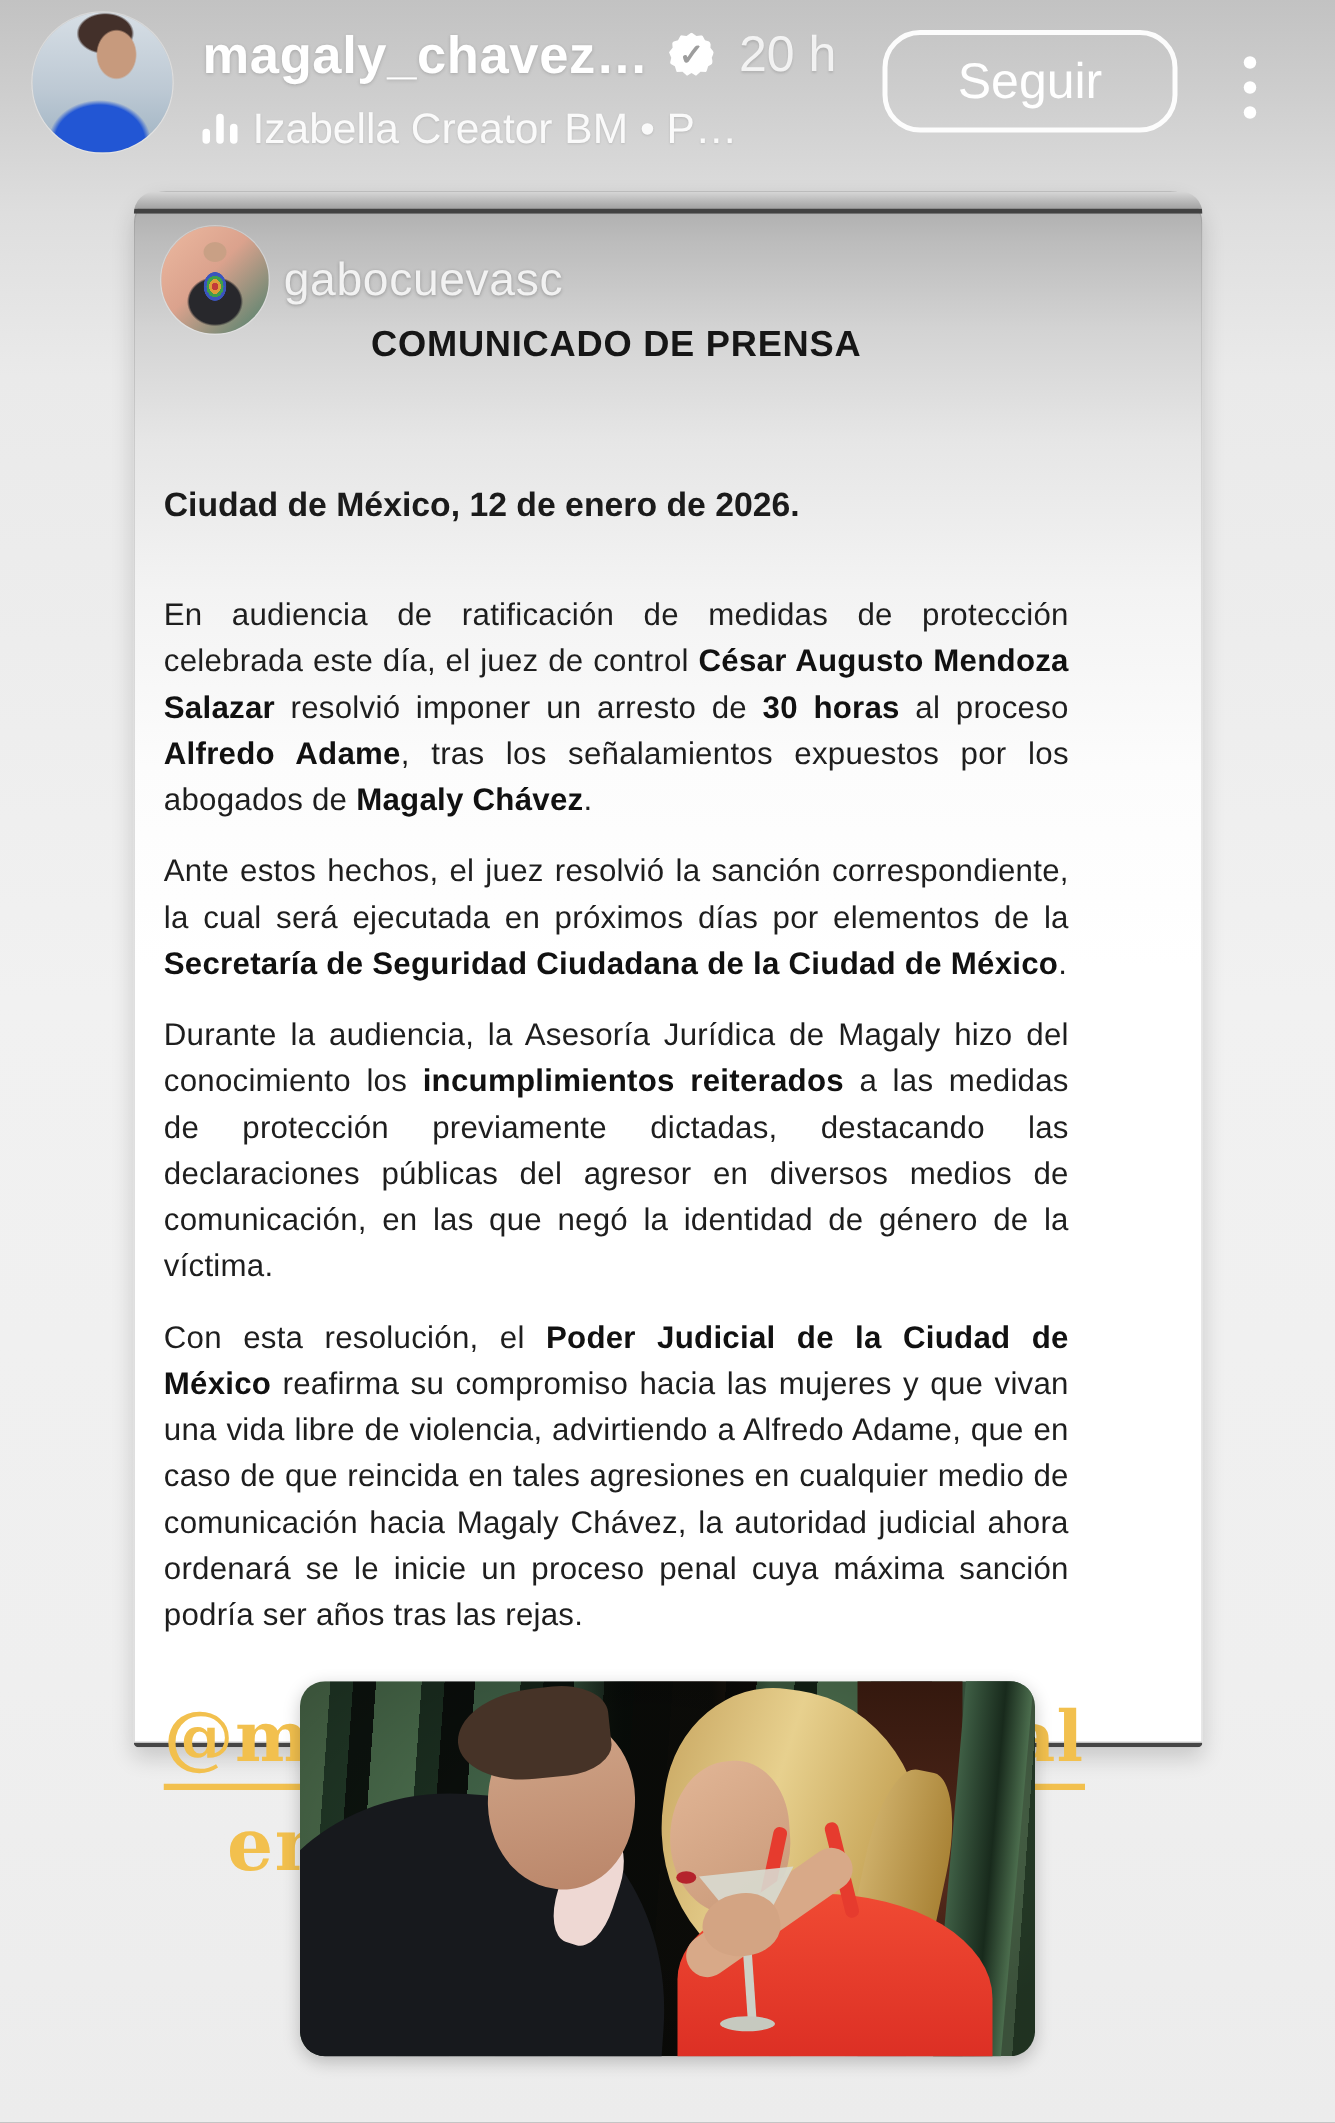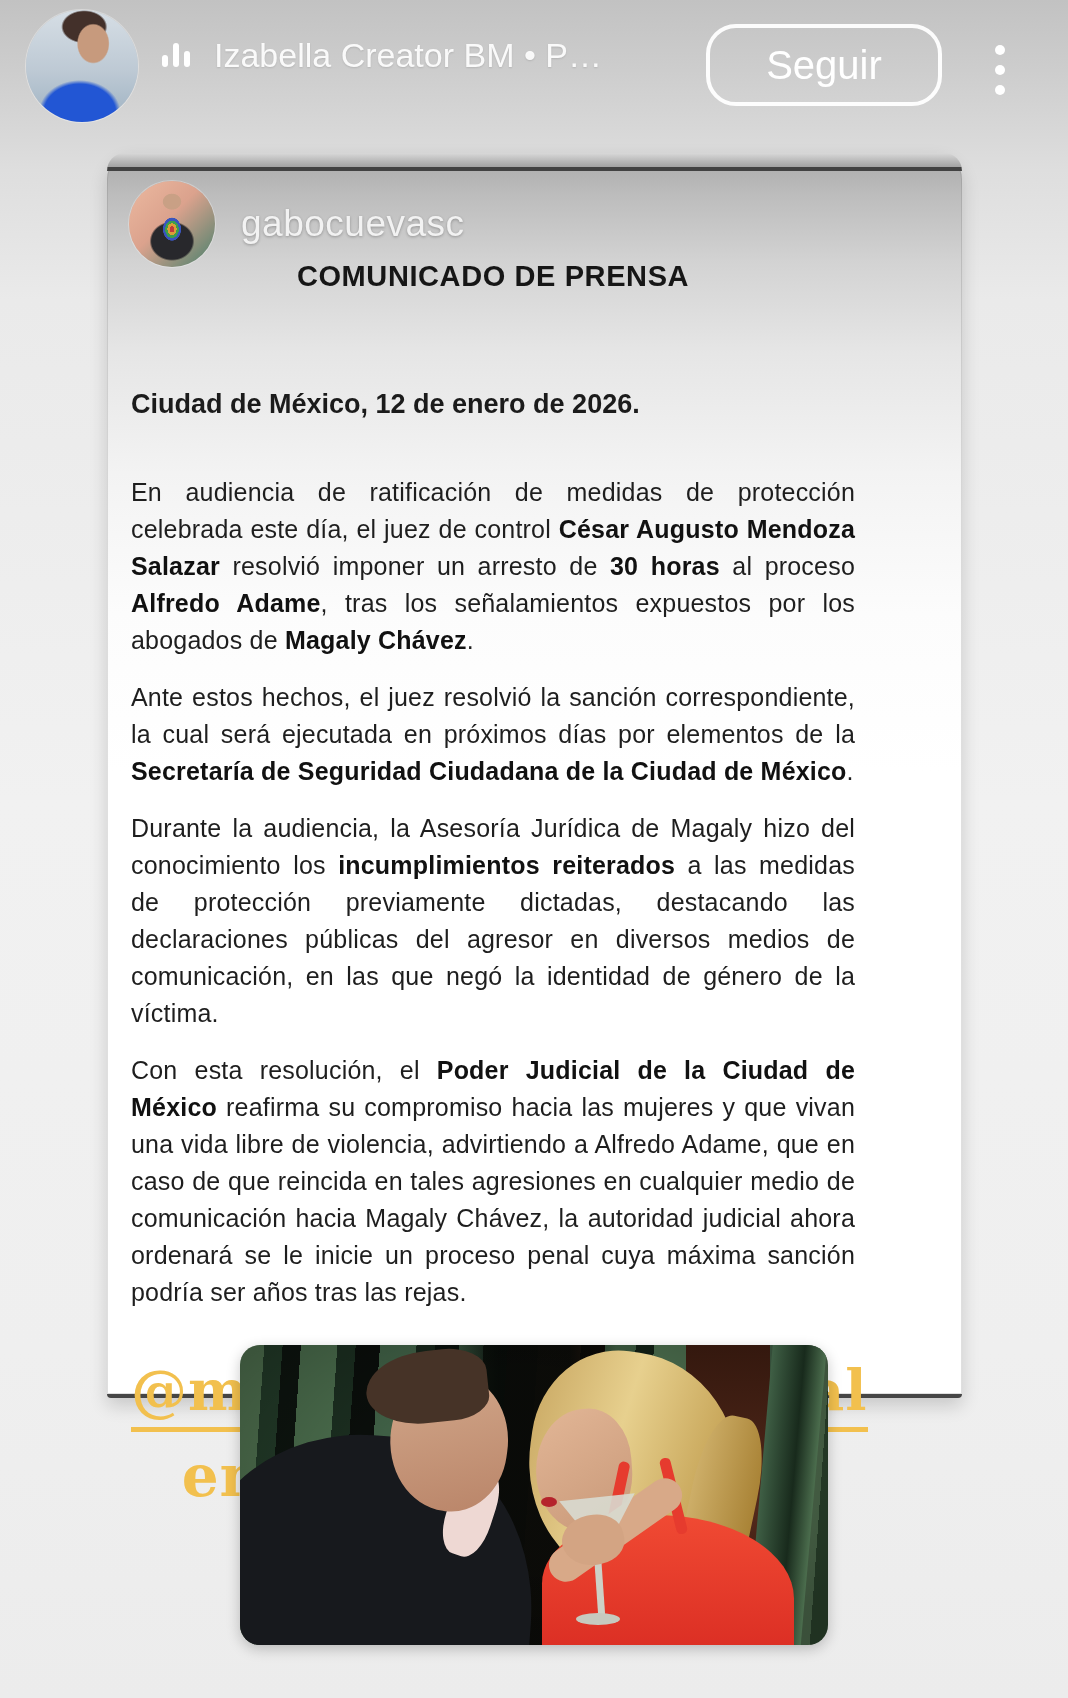--- a/index.html
+++ b/index.html
@@ -23,21 +23,21 @@
   }
   .hmeta { position:absolute; left:162px; top:20px; }
   .hrow1 { display:flex; align-items:center; gap:16px; }
   .uname { color:#ffffff; font-size:42px; font-weight:700; letter-spacing:.5px; text-shadow:0 1px 3px rgba(0,0,0,.18); }
   .badge {
     width:36px; height:36px; border-radius:50%; background:#ffffff; display:flex; align-items:center; justify-content:center;
     color:#9d9d9d; font-size:24px; font-weight:700;
     clip-path:polygon(50% 0%,61% 8%,74% 6%,80% 17%,93% 21%,92% 34%,100% 44%,95% 56%,98% 69%,87% 75%,83% 88%,70% 87%,60% 96%,50% 90%,40% 96%,30% 87%,17% 88%,13% 75%,2% 69%,5% 56%,0% 44%,8% 34%,7% 21%,20% 17%,26% 6%,39% 8%);
   }
   .htime { color:rgba(255,255,255,.82); font-size:40px; font-weight:400; margin-left:4px; text-shadow:0 1px 2px rgba(0,0,0,.12); }
-  .hrow2 { display:flex; align-items:center; gap:24px; margin-top:16px; }
+  .hrow2 { display:flex; align-items:center; gap:12px; margin-top:16px; }
   .eq { display:flex; align-items:flex-end; gap:5px; height:30px; padding-bottom:4px; }
   .eq i { display:block; width:6px; background:#ffffff; border-radius:3px; }
   .eq i:nth-child(1){ height:12px; } .eq i:nth-child(2){ height:24px; } .eq i:nth-child(3){ height:16px; }
   .music-label { color:rgba(255,255,255,.92); font-size:34px; font-weight:400; text-shadow:0 1px 2px rgba(0,0,0,.12); }
   .follow {
     position:absolute; left:706px; top:24px; width:236px; height:82px;
     background:transparent; border:4px solid rgba(255,255,255,.95); border-radius:30px;
     color:#ffffff; font-size:40px; font-family:"Liberation Sans", sans-serif; cursor:pointer;
   }
   .kebab { position:absolute; left:978px; top:34px; width:44px; height:72px; display:flex; flex-direction:column; align-items:center; justify-content:center; gap:10px; cursor:pointer; }
@@ -48,21 +48,21 @@
     position:absolute; left:107px; top:153px; width:855px; height:1245px; z-index:10;
     border-radius:26px 26px 4px 4px;
     background:linear-gradient(180deg,#a9a9a9 0px,#bcbcbc 40px,#d3d3d3 110px,#e6e6e6 200px,#f3f3f3 320px,#fcfcfc 460px,#ffffff 620px,#ffffff 100%);
     border-bottom:4px solid #464646;
     box-shadow:inset 0 0 0 1px rgba(110,110,110,.22), 0 8px 18px rgba(0,0,0,.16);
   }
   .card-top {
     position:absolute; left:0; top:0; width:100%; height:18px; border-radius:26px 26px 0 0;
     background:linear-gradient(180deg,#d8d8d8,#a2a2a2); border-bottom:4px solid #424242;
   }
-  .chead { position:absolute; left:22px; top:28px; display:flex; align-items:center; gap:26px; }
+  .chead { position:absolute; left:22px; top:28px; display:flex; align-items:center; gap:12px; }
   .cavatar {
     width:86px; height:86px; border-radius:50%;
     background:
       radial-gradient(ellipse 15px 13px at 50% 24%, #c9a085 58%, rgba(0,0,0,0) 64%),
       radial-gradient(ellipse 11px 14px at 50% 56%, #c23a3a 0 22%, #dd9c38 22% 42%, #3e9e4c 42% 62%, #3a55bd 62% 80%, rgba(0,0,0,0) 84%),
       radial-gradient(ellipse 34px 30px at 50% 70%, #28282c 60%, rgba(0,0,0,0) 66%),
       linear-gradient(135deg,#ecb9a0 0%,#dba28d 45%,#47806c 100%);
     box-shadow:0 0 0 1px rgba(255,255,255,.3);
   }
   .cuname { color:#f2f2f2; font-size:37px; font-weight:500; letter-spacing:.5px; text-shadow:0 1px 3px rgba(0,0,0,.28); }
@@ -124,20 +124,25 @@
   .hand { position:absolute; left:322px; top:170px; width:62px; height:50px; background:#d3a483; border-radius:50% 50% 45% 55%; transform:rotate(-12deg); }
 </style>
 </head>
 <body>
 
 <div id="stage">
 
   <header class="story-header">
     <div class="avatar"></div>
     <div class="hmeta">
+      <div class="hrow1">
+        <span class="uname">magaly_chavez…</span>
+        <span class="badge">✓</span>
+        <span class="htime">20 h</span>
+      </div>
       <div class="hrow2">
         <span class="eq">
             <i></i>
             <i></i>
             <i></i>
           </span>
         <span class="music-label">Izabella Creator BM • P…</span>
       </div>
     </div>
     <button class="follow">Seguir</button>

